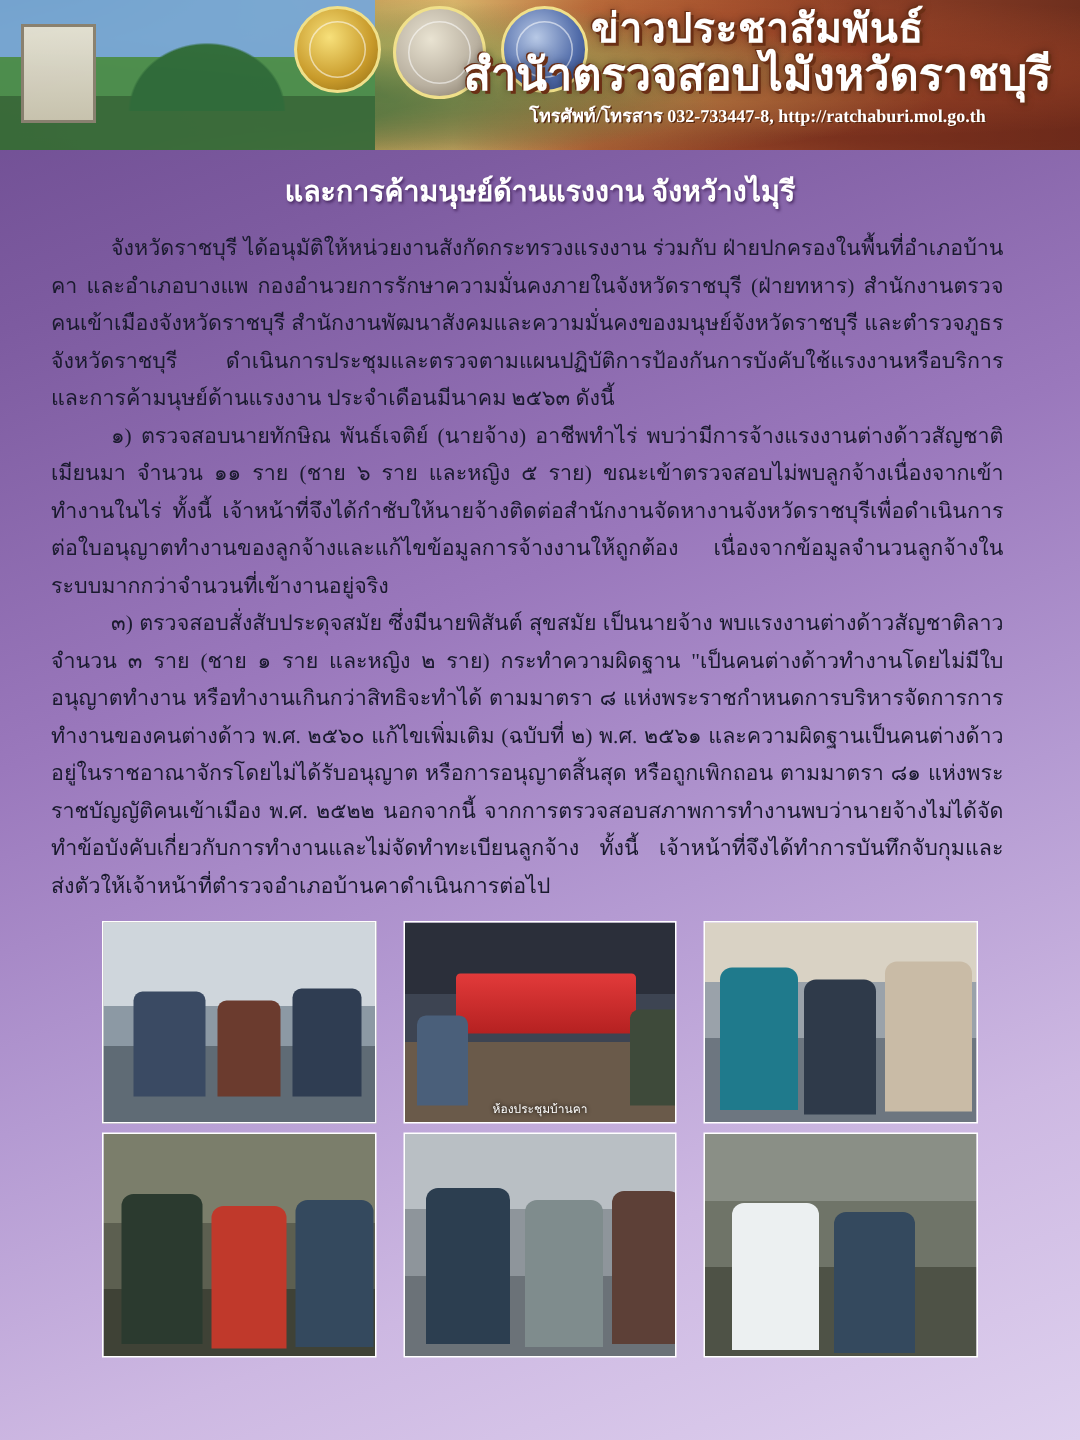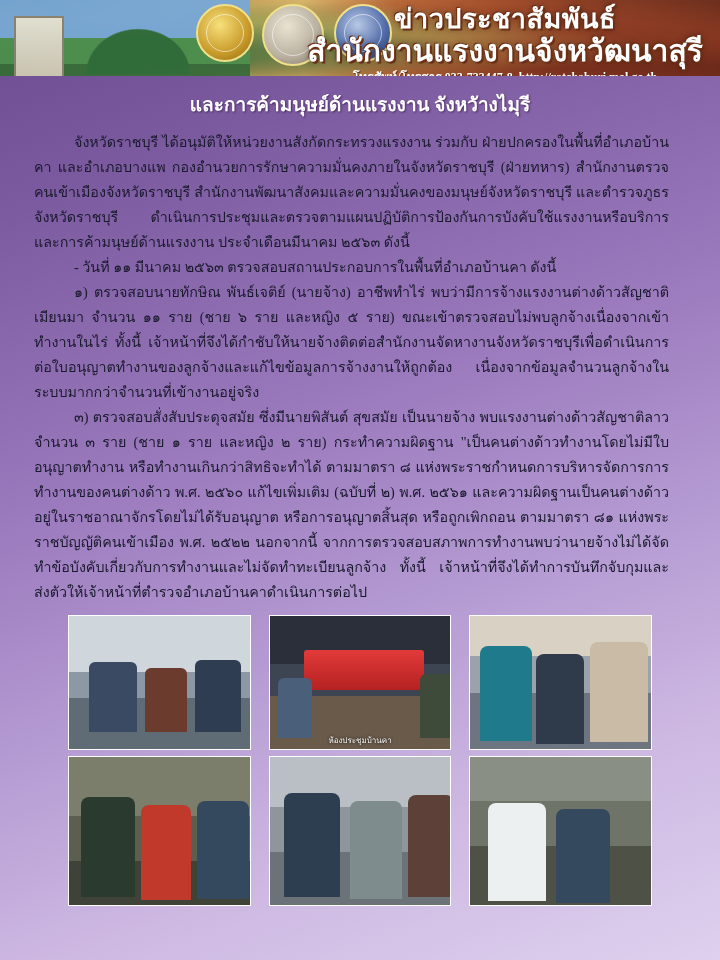--- a/index.html
+++ b/index.html
@@ -14,21 +14,21 @@
   }
   .page {
     position: relative;
     width: 720px; height: 960px;
     background: linear-gradient(160deg, #6b4a8f 0%, #7d5ba0 18%, #9a78bc 42%, #b49ad2 62%, #cdb8e2 80%, #ded0ee 100%);
     overflow: hidden;
   }
   
   .banner {
     position: relative;
-    width: 720px; height: 76px;
+    width: 720px; height: 100px;
     background: linear-gradient(90deg,#2f4f2f 0%, #3d6b3a 8%, #6f8f4a 16%, #8fae5b 24%, #c8a05a 33%, #d8b36a 42%, #b86a3a 55%, #a5522e 68%, #8c3f26 80%, #6e2f1e 100%);
     overflow: hidden;
   }
   .banner .bgphoto {
     position: absolute; inset: 0;
     background:
       radial-gradient(ellipse at 8% 70%, rgba(60,110,60,.85) 0 22%, transparent 45%),
       radial-gradient(ellipse at 22% 40%, rgba(140,170,90,.7) 0 20%, transparent 50%),
       radial-gradient(ellipse at 45% 60%, rgba(190,150,80,.6) 0 25%, transparent 55%),
       radial-gradient(ellipse at 70% 45%, rgba(160,70,40,.55) 0 28%, transparent 60%),
@@ -172,32 +172,31 @@
       </div>
     <div class="seal seal-2">
         <div class="inner"></div>
       </div>
     <div class="seal seal-3">
         <div class="inner"></div>
       </div>
 
     <div class="banner-text">
       <div class="banner-line1">ข่าวประชาสัมพันธ์</div>
-      <div class="banner-line2">สำนักงานแรงงานจังหวัฒนาสุรี</div>
+      <div class="banner-line2">สำนัาตรวจสอบไมังหวัดราชบุรี</div>
       <div class="banner-line3">โทรศัพท์/โทรสาร 032-733447-8, http://ratchaburi.mol.go.th</div>
     </div>
   </div>
 
   <div class="title-block">
     <div class="title-line">และการค้ามนุษย์ด้านแรงงาน จังหวัางไมุรี</div>
   </div>
 
   <div class="body-text">
     <p class="indent">จังหวัดราชบุรี ได้อนุมัติให้หน่วยงานสังกัดกระทรวงแรงงาน ร่วมกับ ฝ่ายปกครองในพื้นที่อำเภอบ้านคา และอำเภอบางแพ กองอำนวยการรักษาความมั่นคงภายในจังหวัดราชบุรี (ฝ่ายทหาร) สำนักงานตรวจคนเข้าเมืองจังหวัดราชบุรี สำนักงานพัฒนาสังคมและความมั่นคงของมนุษย์จังหวัดราชบุรี และตำรวจภูธรจังหวัดราชบุรี ดำเนินการประชุมและตรวจตามแผนปฏิบัติการป้องกันการบังคับใช้แรงงานหรือบริการ และการค้ามนุษย์ด้านแรงงาน ประจำเดือนมีนาคม ๒๕๖๓ ดังนี้</p>
-    <p class="indent">- วันที่ ๑๑ มีนาคม ๒๕๖๓ ตรวจสอบสถานประกอบการในพื้นที่อำเภอบ้านคา ดังนี้</p>
     <p class="indent">๑) ตรวจสอบนายทักษิณ พันธ์เจติย์ (นายจ้าง) อาชีพทำไร่ พบว่ามีการจ้างแรงงานต่างด้าวสัญชาติเมียนมา จำนวน ๑๑ ราย (ชาย ๖ ราย และหญิง ๕ ราย) ขณะเข้าตรวจสอบไม่พบลูกจ้างเนื่องจากเข้าทำงานในไร่ ทั้งนี้ เจ้าหน้าที่จึงได้กำชับให้นายจ้างติดต่อสำนักงานจัดหางานจังหวัดราชบุรีเพื่อดำเนินการต่อใบอนุญาตทำงานของลูกจ้างและแก้ไขข้อมูลการจ้างงานให้ถูกต้อง เนื่องจากข้อมูลจำนวนลูกจ้างในระบบมากกว่าจำนวนที่เข้างานอยู่จริง</p>
     <p class="indent">๓) ตรวจสอบสั่งสับประดุจสมัย ซึ่งมีนายพิสันต์ สุขสมัย เป็นนายจ้าง พบแรงงานต่างด้าวสัญชาติลาว จำนวน ๓ ราย (ชาย ๑ ราย และหญิง ๒ ราย) กระทำความผิดฐาน "เป็นคนต่างด้าวทำงานโดยไม่มีใบอนุญาตทำงาน หรือทำงานเกินกว่าสิทธิจะทำได้ ตามมาตรา ๘ แห่งพระราชกำหนดการบริหารจัดการการทำงานของคนต่างด้าว พ.ศ. ๒๕๖๐ แก้ไขเพิ่มเติม (ฉบับที่ ๒) พ.ศ. ๒๕๖๑ และความผิดฐานเป็นคนต่างด้าวอยู่ในราชอาณาจักรโดยไม่ได้รับอนุญาต หรือการอนุญาตสิ้นสุด หรือถูกเพิกถอน ตามมาตรา ๘๑ แห่งพระราชบัญญัติคนเข้าเมือง พ.ศ. ๒๕๒๒ นอกจากนี้ จากการตรวจสอบสภาพการทำงานพบว่านายจ้างไม่ได้จัดทำข้อบังคับเกี่ยวกับการทำงานและไม่จัดทำทะเบียนลูกจ้าง ทั้งนี้ เจ้าหน้าที่จึงได้ทำการบันทึกจับกุมและส่งตัวให้เจ้าหน้าที่ตำรวจอำเภอบ้านคาดำเนินการต่อไป</p>
   </div>
 
   <div class="photos">
     <div class="prow r1">
       <div class="ph p1">
         <span class="b2"></span>
           <span class="b3"></span>
         <div class="cap"></div>

